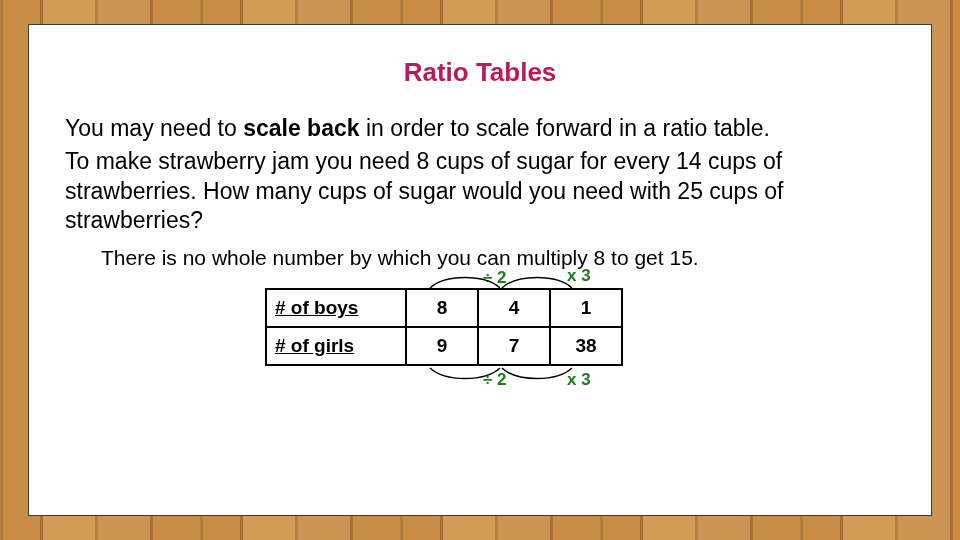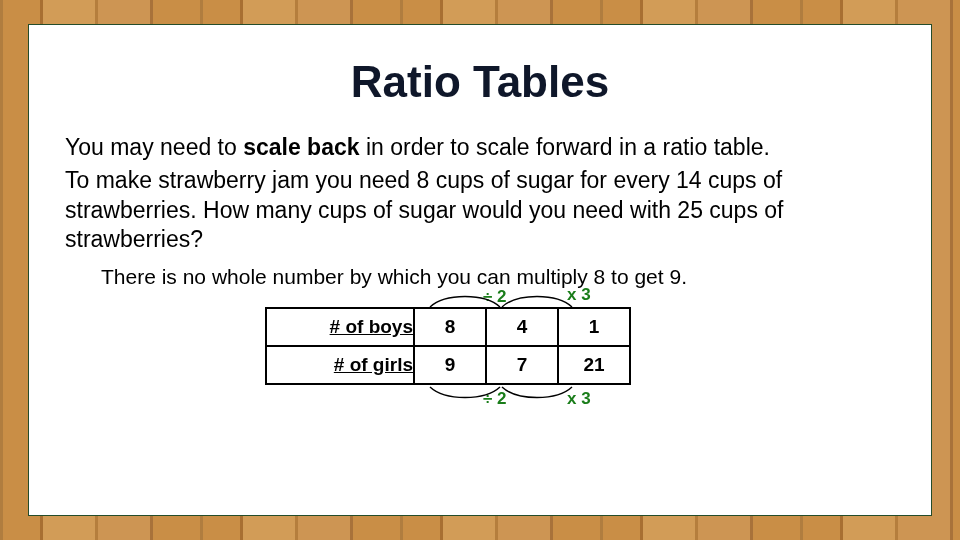--- a/index.html
+++ b/index.html
@@ -32,23 +32,23 @@
     top: 24px;
     width: 904px;
     height: 492px;
     background: #ffffff;
     border: 1px solid #244c2a;
     box-sizing: border-box;
     padding: 24px 36px 20px 36px;
   }
   .title {
     text-align: center;
-    font-size: 44px;
+    font-size: 26px;
     font-weight: bold;
-    color: #0f172a;
+    color: #be185d;
     margin: 8px 0 26px 0;
   }
   .para {
     font-size: 23px;
     color: #000;
     line-height: 1.28;
     margin: 8px 0 4px 0;
   }
   .para2 {
     font-size: 23px;
@@ -76,22 +76,22 @@
   table.ratio td {
     border: 2px solid #000;
     font-size: 19px;
     font-weight: bold;
     text-align: center;
     height: 36px;
     padding: 0;
   }
   table.ratio td.hdr {
     width: 130px;
-    text-align: right;
-    padding-left: 16px;
+    text-align: left;
+    padding-left: 8px;
     text-decoration: underline;
   }
   table.ratio td.val {
     width: 70px;
   }
   .op {
     position: absolute;
     font-size: 17px;
     font-weight: bold;
     color: #1a7d1a;
@@ -119,21 +119,21 @@
   <div class="card">
 
     <div class="title">Ratio Tables</div>
 
     <p class="para">
       <span>You may need to </span><span class="bold">scale back</span><span> in order to scale forward in a ratio table.</span>
     </p>
 
     <p class="para2">To make strawberry jam you need 8 cups of sugar for every 14 cups of strawberries.  How many cups of sugar would you need with 25 cups of strawberries?</p>
 
-    <div class="hint">There is no whole number by which you can multiply 8 to get 9.</div>
+    <div class="hint">There is no whole number by which you can multiply 8 to get 15.</div>
 
     <div class="tbl-wrap">
 
       <div class="op op-div-top">÷ 2</div>
       <div class="op op-mul-top">x 3</div>
       <div class="op op-div-bot">÷ 2</div>
       <div class="op op-mul-bot">x 3</div>
 
       <svg class="arc" style="left:160px; top:-14px;" width="80" height="16">
         <path d="M5,14 C20,0 60,0 75,14"></path>
@@ -153,21 +153,21 @@
             <tr>
           <td class="hdr"># of boys</td>
           <td class="val">8</td>
           <td class="val">4</td>
           <td class="val">1</td>
         </tr>
         <tr>
           <td class="hdr"># of girls</td>
           <td class="val">9</td>
           <td class="val">7</td>
-          <td class="val">21</td>
+          <td class="val">38</td>
         </tr>
       </tbody>
         </table>
 
     </div>
 
   </div>
 </div>
 
 </body></html>

